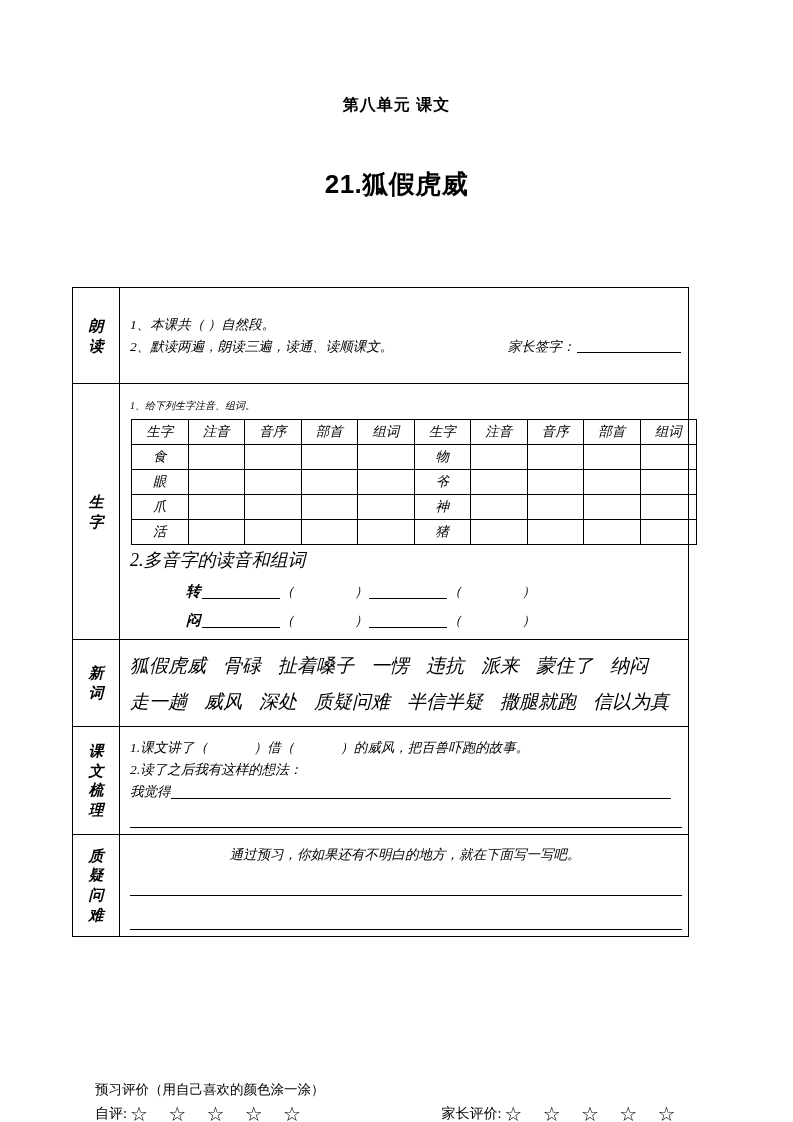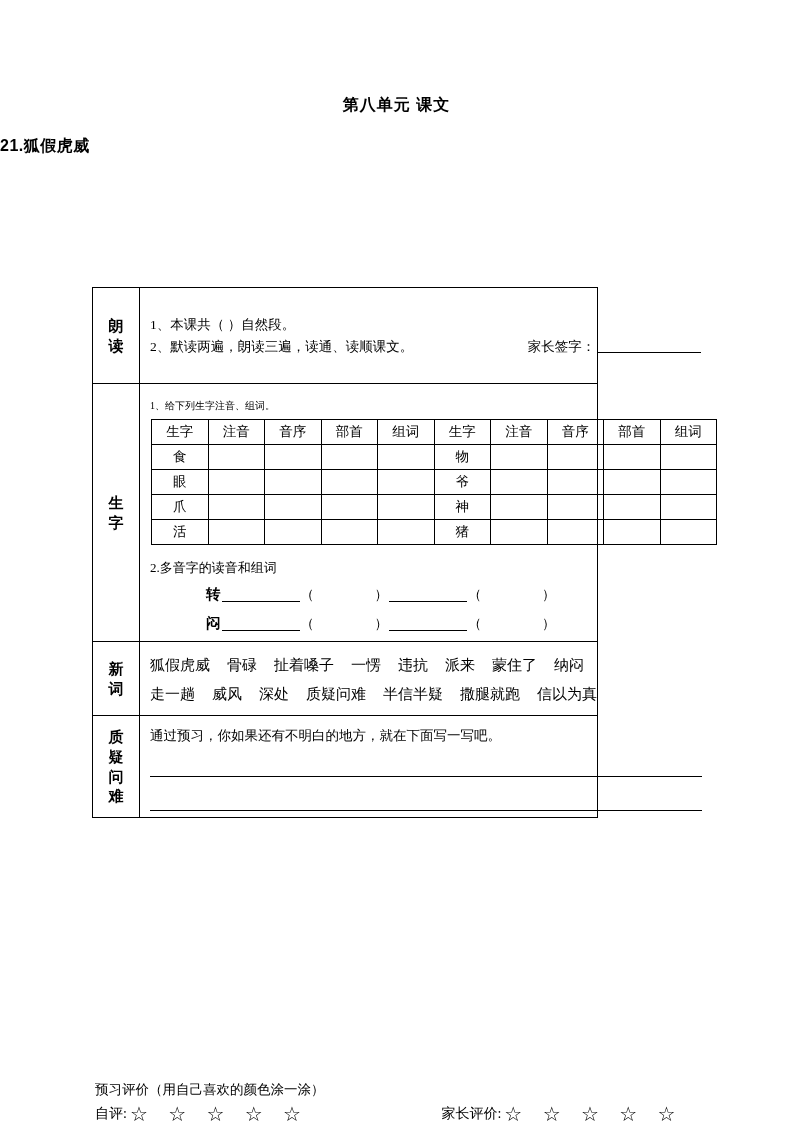--- a/index.html
+++ b/index.html
@@ -26,37 +26,39 @@
   
   .title-main {
     text-align: center;
     font-size: 16px;
     font-weight: bold;
     letter-spacing: 1px;
     margin-top: 95px;
     font-family: "Liberation Sans", "DejaVu Sans", sans-serif;
   }
   .title-sub {
-    font-size: 16px;
+    text-align: center;
+    font-size: 26px;
     font-weight: bold;
     letter-spacing: 0.5px;
-    margin-top: 20px;
+    margin-top: 51px;
     font-family: "Liberation Sans", "DejaVu Sans", sans-serif;
   }
 
   
   .sheet {
     position: absolute;
-    left: 92px;
+    left: 72px;
     top: 192px;
-    width: 506px;
+    width: 617px;
     border: 1px solid #000;
     border-collapse: collapse;
     table-layout: fixed;
     box-sizing: border-box;
+    font-style: italic;
   }
   .sheet td {
     border: 1px solid #000;
     vertical-align: middle;
     padding: 0;
   }
   .label-cell {
     width: 46px;
     text-align: center;
     font-weight: bold;
@@ -107,21 +109,21 @@
   table.zici td, table.zici th {
     border: 1px solid #000;
     width: 55.5px;
     height: 24px;
     text-align: center;
     font-size: 13.5px;
     font-weight: normal;
     padding: 0;
     line-height: 24px;
   }
-  .duoyin-head { font-size: 13px; margin-top: 12px; }
+  .duoyin-head { font-size: 18px; margin-top: 1px; }
   .duoyin-row {
     font-size: 13.5px;
     margin-top: 5px;
     padding-left: 56px;
     white-space: nowrap;
   }
   .duoyin-row .hz {
     font-weight: bold;
     font-size: 14.5px;
     font-family: "Liberation Sans", "DejaVu Sans", sans-serif;
@@ -134,21 +136,21 @@
     vertical-align: -3px;
     margin: 0 1px;
   }
   .paren {
     display: inline-block;
     width: 74px;
   }
 
   
   .r3 { height: 74px; }
-  .r3 .body-cell { font-size: 15px; line-height: 1.9; padding-top: 8px !important;}
+  .r3 .body-cell { font-size: 19px; line-height: 1.9; padding-top: 8px !important;}
   .ci-line { white-space: nowrap; }
   .ci-line span { margin-right: 17px; }
   .ci-line span:last-child { margin-right: 0; }
 
   
   .r4 { height: 104px; }
   .r4 .body-cell { vertical-align: top; padding-top: 10px !important; }
   .ul-long {
     display: inline-block;
     width: 500px;
@@ -164,21 +166,21 @@
     margin-top: 9px;
   }
   .paren-mid { display: inline-block; width: 46px; }
 
   
   .r5 { height: 96px; }
   .r5 .body-cell { vertical-align: top; padding-top: 9px !important; }
 
   
   .r6 { height: 96px; }
-  .r6 .body-cell { vertical-align: top; padding-top: 9px !important; }
+  .r6 .body-cell { vertical-align: top; padding-top: 9px !important; text-align: center; }
 
   
   .eval {
     position: absolute;
     left: 95px;
     top: 986px;
     width: 620px;
     font-size: 13.5px;
   }
   .eval-head { margin-bottom: 3px; }
@@ -310,20 +312,35 @@
         <td class="body-cell">
           <div class="ci-line">
             <span>狐假虎威</span><span>骨碌</span><span>扯着嗓子</span><span>一愣</span><span>违抗</span><span>派来</span><span>蒙住了</span><span>纳闷</span>
           </div>
           <div class="ci-line">
             <span>走一趟</span><span>威风</span><span>深处</span><span>质疑问难</span><span>半信半疑</span><span>撒腿就跑</span><span>信以为真</span>
           </div>
         </td>
       </tr>
 
+      <tr class="r4">
+        <td class="label-cell">
+          <span class="lbl">课文梳理</span>
+        </td>
+        <td class="body-cell">
+          <div>
+            <span>1.课文讲了（</span><span class="paren-mid"></span><span>）借（</span><span class="paren-mid"></span><span>）的威风，把百兽吓跑的故事。</span>
+          </div>
+          <div>2.读了之后我有这样的想法：</div>
+          <div>
+            <span>我觉得</span><span class="ul-long"></span>
+          </div>
+          <span class="ul-full"></span>
+        </td>
+      </tr>
 
 
       <tr class="r6">
         <td class="label-cell">
           <span class="lbl">质疑问难</span>
         </td>
         <td class="body-cell">
           <div>通过预习，你如果还有不明白的地方，就在下面写一写吧。</div>
           <span class="ul-full" style="margin-top:14px"></span>
           <span class="ul-full" style="margin-top:18px"></span>

